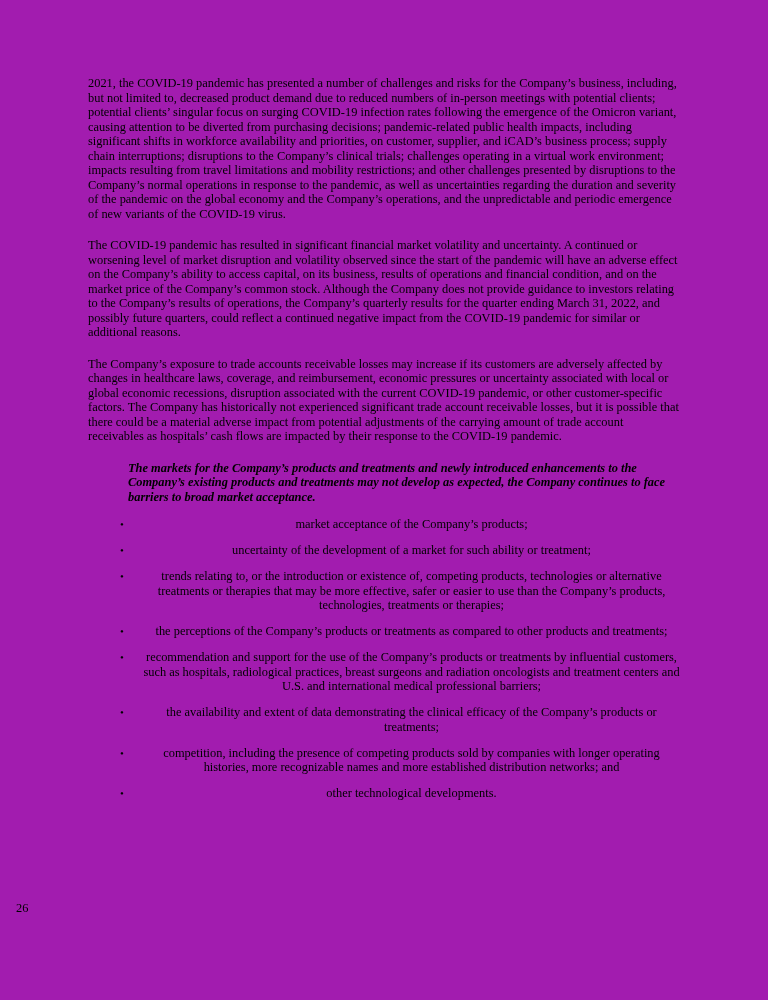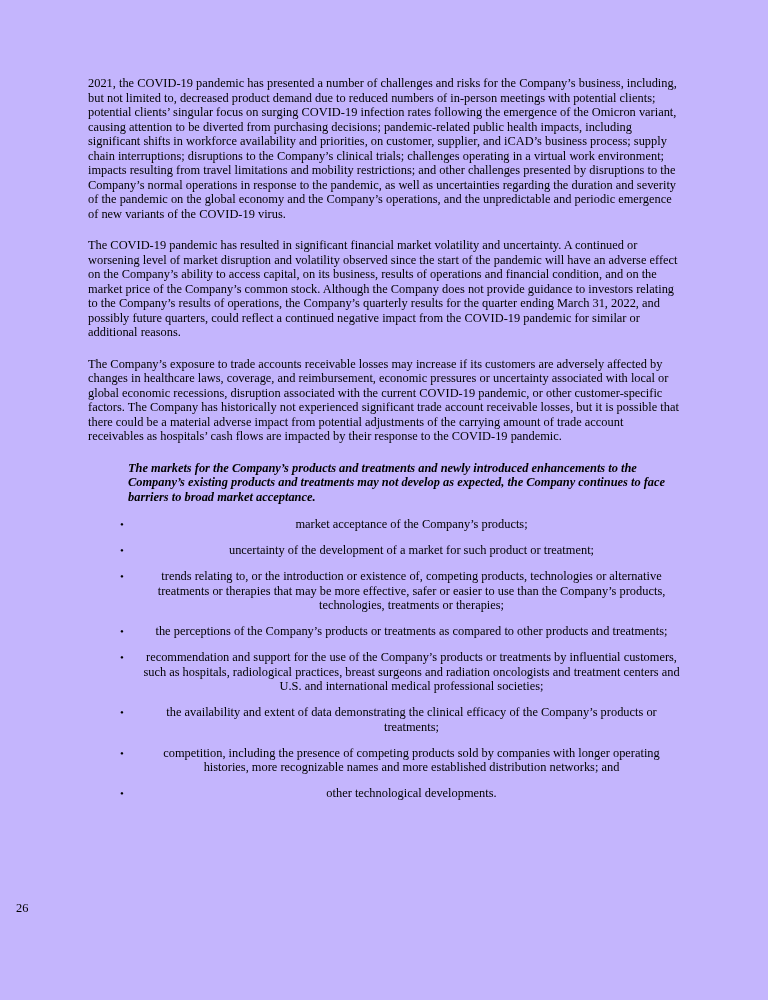--- a/index.html
+++ b/index.html
@@ -4,21 +4,21 @@
 <style>
   * { margin: 0; padding: 0; box-sizing: border-box; }
   html, body {
     background: #ffffff;
     font-family: "Liberation Serif", "DejaVu Serif", serif;
   }
   .page {
     position: relative;
     width: 768px;
     height: 1000px;
-    background: #c4b5fd;
+    background: #a21caf;
     color: #000000;
     overflow: hidden;
     text-decoration: underline;
   }
   .content {
     position: absolute;
     top: 76px;
     left: 88px;
     width: 594px;
     font-size: 12.4px;
@@ -79,33 +79,33 @@
     <p class="risk-heading">The markets for the Company’s products and treatments and newly introduced enhancements to the Company’s existing products and treatments may not develop as expected, the Company continues to face barriers to broad market acceptance.</p>
 
 
     <ul class="bullet-list">
       <li class="bullet-item">
         <span class="bullet">•</span>
         <span class="bullet-text">market acceptance of the Company’s products;</span>
       </li>
       <li class="bullet-item">
         <span class="bullet">•</span>
-        <span class="bullet-text">uncertainty of the development of a market for such product or treatment;</span>
+        <span class="bullet-text">uncertainty of the development of a market for such ability or treatment;</span>
       </li>
       <li class="bullet-item">
         <span class="bullet">•</span>
         <span class="bullet-text">trends relating to, or the introduction or existence of, competing products, technologies or alternative treatments or therapies that may be more effective, safer or easier to use than the Company’s products, technologies, treatments or therapies;</span>
       </li>
       <li class="bullet-item">
         <span class="bullet">•</span>
         <span class="bullet-text">the perceptions of the Company’s products or treatments as compared to other products and treatments;</span>
       </li>
       <li class="bullet-item">
         <span class="bullet">•</span>
-        <span class="bullet-text">recommendation and support for the use of the Company’s products or treatments by influential customers, such as hospitals, radiological practices, breast surgeons and radiation oncologists and treatment centers and U.S. and international medical professional societies;</span>
+        <span class="bullet-text">recommendation and support for the use of the Company’s products or treatments by influential customers, such as hospitals, radiological practices, breast surgeons and radiation oncologists and treatment centers and U.S. and international medical professional barriers;</span>
       </li>
       <li class="bullet-item">
         <span class="bullet">•</span>
         <span class="bullet-text">the availability and extent of data demonstrating the clinical efficacy of the Company’s products or treatments;</span>
       </li>
       <li class="bullet-item">
         <span class="bullet">•</span>
         <span class="bullet-text">competition, including the presence of competing products sold by companies with longer operating histories, more recognizable names and more established distribution networks; and</span>
       </li>
       <li class="bullet-item">

